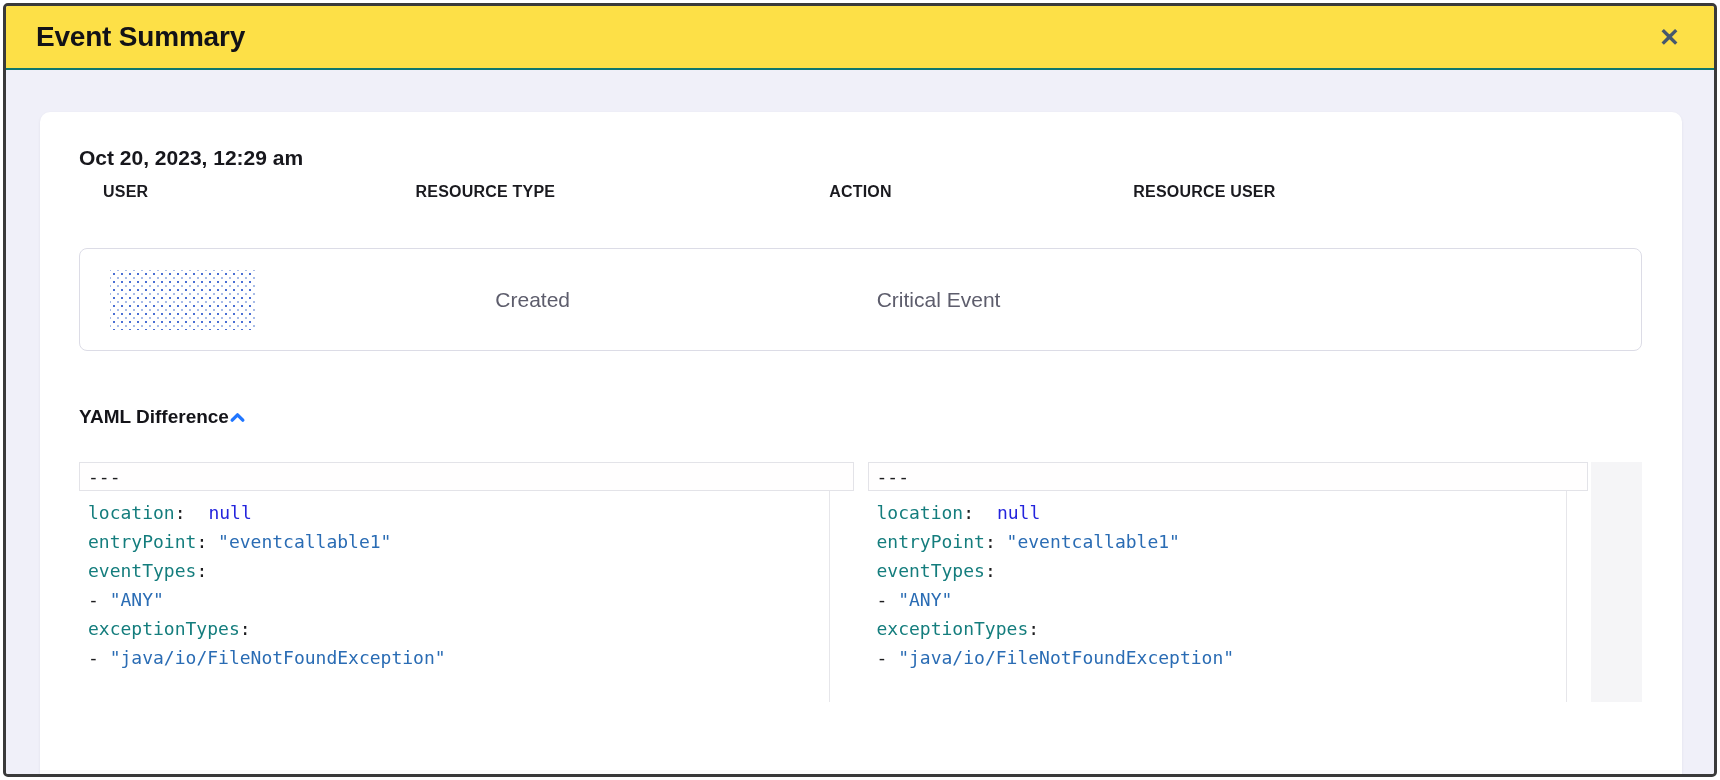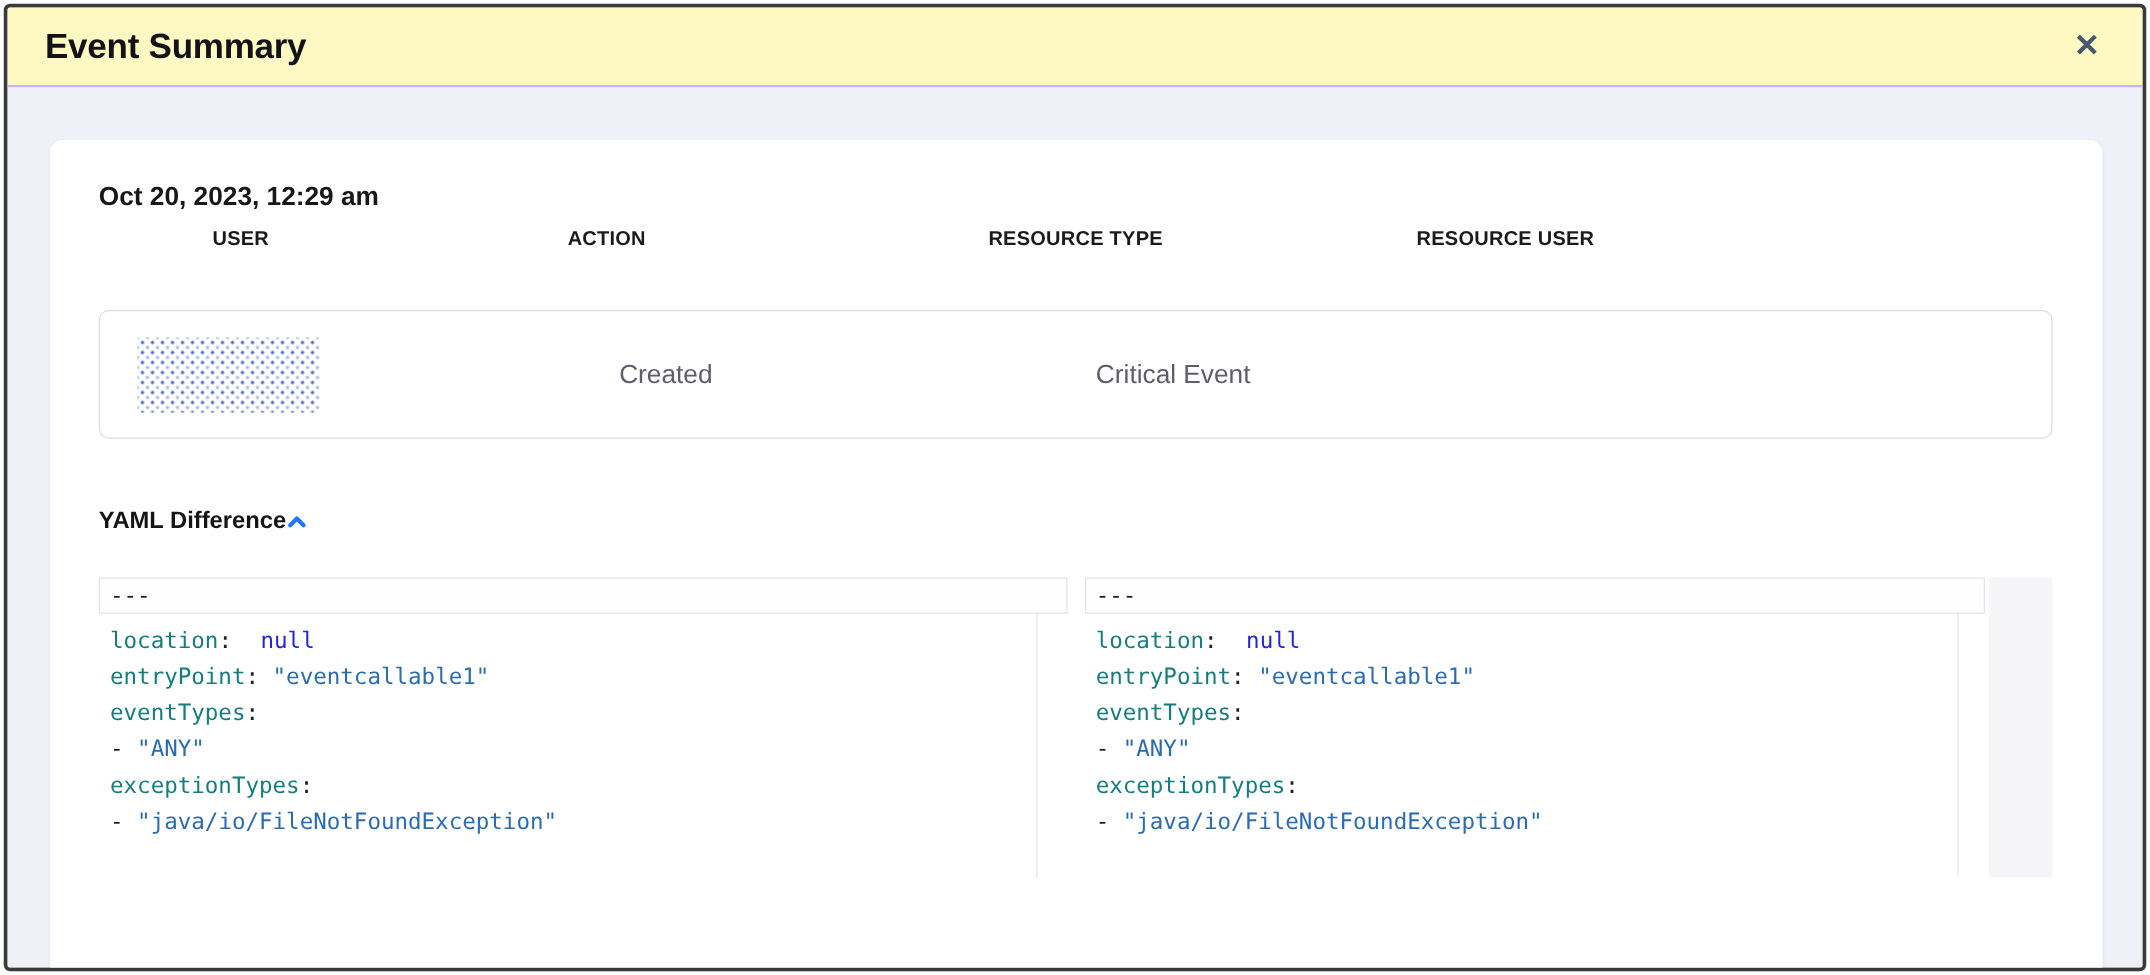--- a/index.html
+++ b/index.html
@@ -3,39 +3,39 @@
 <meta charset="utf-8">
 <style>
   * { box-sizing: border-box; margin: 0; padding: 0; }
   html, body { width: 1720px; height: 780px; background: #ffffff; overflow: hidden;
     font-family: "Liberation Sans", sans-serif; }
   .frame { position: absolute; inset: 3px; border: 3px solid #3a3a3a; border-radius: 5px;
     overflow: hidden; background: #ffffff; }
 
   
   .titlebar { height: 64px; display: flex; align-items: center; justify-content: space-between;
-    padding: 12px 30px; background: #fef9c3; border-bottom: 2px solid #c4b5fd; }
+    padding: 12px 30px; background: #fde047; border-bottom: 2px solid #0f766e; }
   .modal-title { font-size: 28px; font-weight: 700; color: #121217; letter-spacing: -0.2px; }
   .close-btn { border: none; background: none; cursor: pointer; font-size: 25px; font-weight: 700;
     color: var(--close_icon_color, #46586d); line-height: 1; padding: 4px; }
 
   
   .modal-body { height: calc(100% - 64px); background: #f0f0f9; padding: 42px 32px 0 34px; }
   .card { background: #ffffff; border-radius: 10px; height: 110%; padding: 34px 40px 40px 39px;
     box-shadow: 0 1px 3px rgba(30,30,60,.07); }
 
   .event-date { font-size: 21px; font-weight: 700; color: #17171c; margin-bottom: 13px; }
   .event-meta { font-size: 19px; color: #8f8f9e; margin-bottom: 52px; }
 
   
   .summary-headers { display: grid; grid-template-columns: 13% 26% 22% 22% 1fr;
     margin-bottom: 47px; }
   .summary-headers .hdr { font-size: 16px; font-weight: 700; color: #1a1a1f;
     letter-spacing: 0.2px; text-align: center; }
-  .summary-headers .hdr:first-child { text-align: center; padding-left: 24px; }
+  .summary-headers .hdr:first-child { text-align: left; padding-left: 24px; }
 
   .summary-row { display: grid; grid-template-columns: 16% 26% 26% 32%; align-items: center;
     border: 1px solid #dcdce6; border-radius: 8px; height: 103px; margin-bottom: 55px;
     background: #ffffff; }
   .summary-row .cell { font-size: 21px; color: #5d5d6c; text-align: center; }
   .redacted-block { width: 146px; height: 60px; margin-left: 30px;
     background-image:
       radial-gradient(var(--redaction_dot_dark, #4a6fd4) 1.2px, transparent 1.4px),
       radial-gradient(var(--redaction_dot_light, #a8bce8) 1.2px, transparent 1.4px);
     background-size: 8px 8px, 8px 8px; background-position: 0 0, 4px 4px; }
@@ -75,22 +75,22 @@
     <button class="close-btn"><span>✕</span></button>
   </div>
 
   <div class="modal-body">
     <div class="card">
 
       <div class="event-date">Oct 20, 2023, 12:29 am</div>
 
       <div class="summary-headers">
         <div class="hdr">USER</div>
+        <div class="hdr">RESOURCE TYPE</div>
         <div class="hdr">ACTION</div>
-        <div class="hdr">RESOURCE TYPE</div>
         <div class="hdr">RESOURCE USER</div>
         <div class="hdr"></div>
       </div>
 
       <div class="summary-row">
         <div class="cell">
           <div class="redacted-block"></div>
         </div>
         <div class="cell">Created</div>
         <div class="cell">Critical Event</div>

